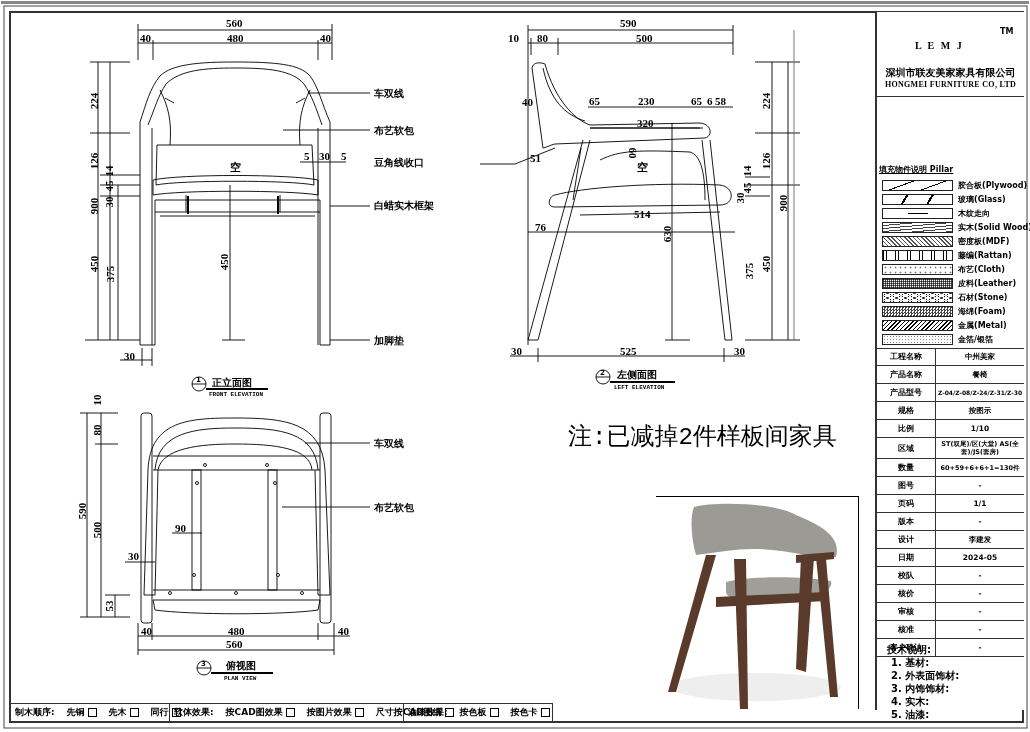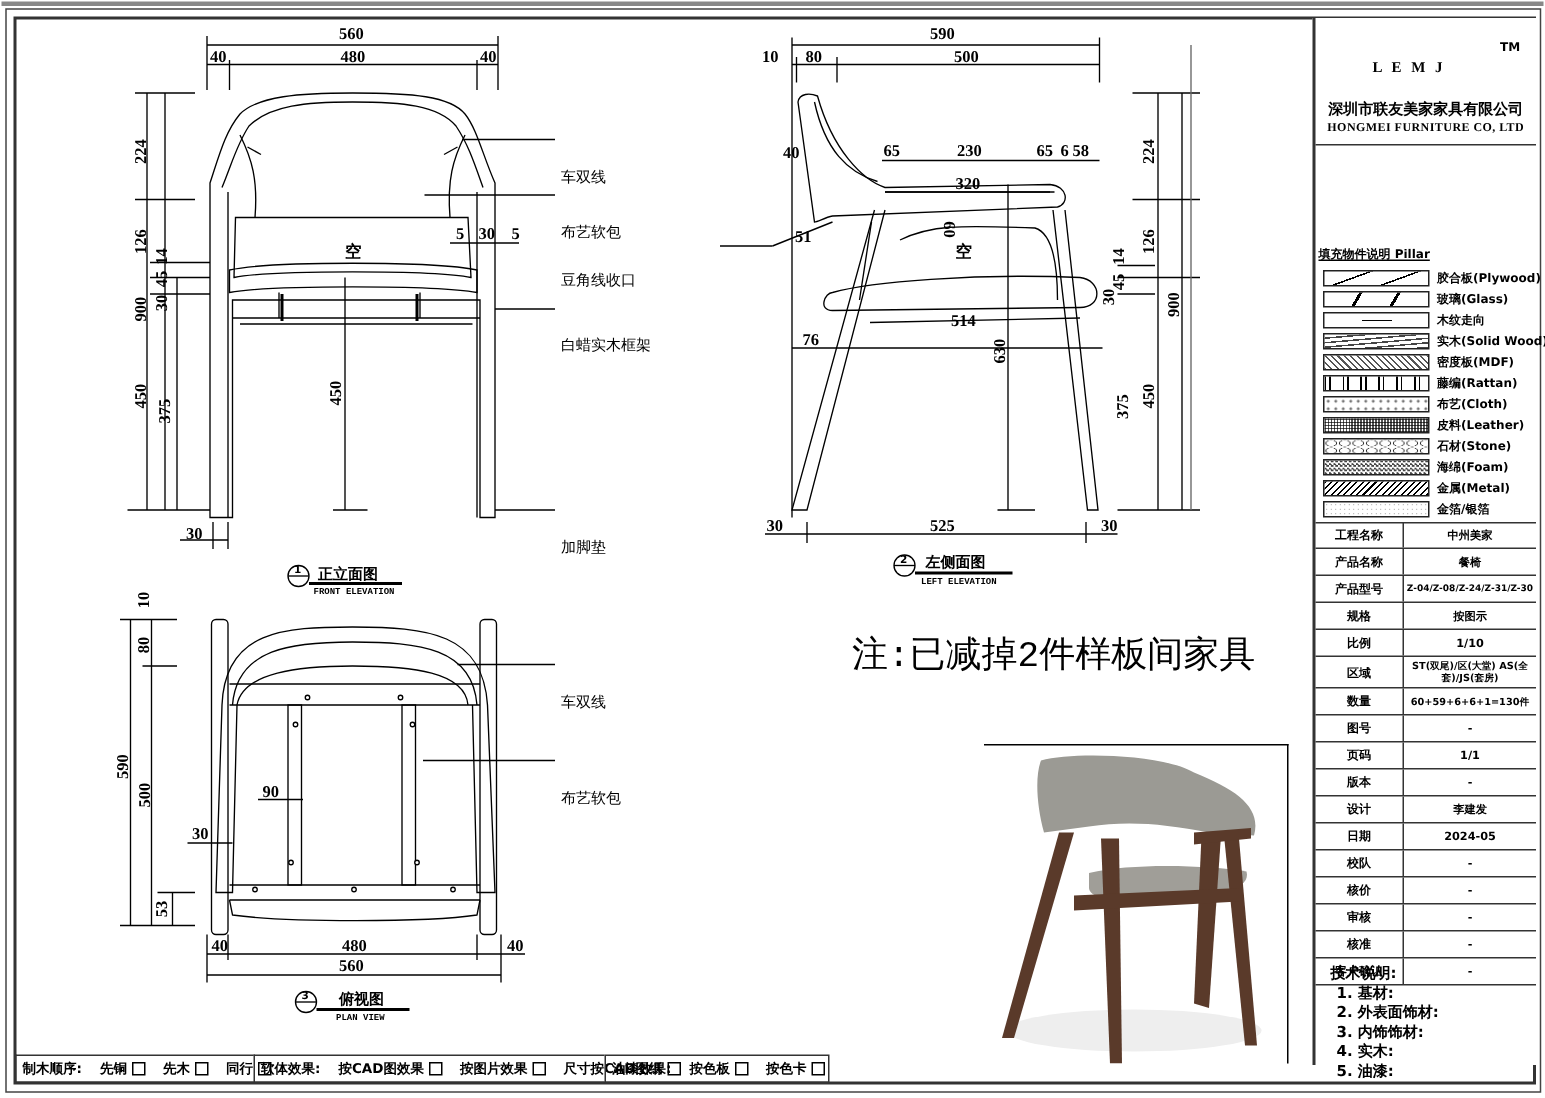--- a/index.html
+++ b/index.html
@@ -26,21 +26,21 @@
   .tb-notes{position:absolute;left:0;top:627px;width:147px;height:71px;font-size:10px;font-weight:bold;padding:4px 10px;box-sizing:border-box;line-height:13px;}
   .tb-notes div.item{padding-left:4px;}
   .bottom-bar{position:absolute;left:10px;top:703px;height:17px;display:flex;font-size:9px;font-weight:bold;}
   .bb-cell{height:17px;border:1px solid #333;border-right:none;display:flex;align-items:center;padding:0 4px;white-space:nowrap;gap:6px;}
   .bb-cell:last-child{border-right:1px solid #333;}
   .cb{display:inline-block;width:7px;height:7px;border:1.5px solid #000;vertical-align:middle;margin-left:3px;}
   .opt{display:inline-flex;align-items:center;margin-left:6px;}
   .note{position:absolute;left:568px;top:420px;font-size:24px;font-family:Liberation Mono, monospace;white-space:nowrap;}
   .photo{position:absolute;left:656px;top:496px;width:202px;height:212px;border-top:1px solid #000;border-right:1px solid #000;background:#fff;}
   .dim{font-family:"Liberation Serif",serif;font-weight:bold;font-size:11px;}
-  .callout{font-family:"DejaVu Sans",sans-serif;font-weight:normal;font-size:10px;margin-top:24px;}
+  .callout{font-family:"DejaVu Sans",sans-serif;font-weight:bold;font-size:10px;}
   .vt-title{font-family:"DejaVu Sans",sans-serif;font-weight:bold;font-size:10px;}
   .vt-sub{font-family:"Liberation Mono",monospace;font-weight:bold;font-size:6px;}
 </style>
 </head>
 <body>
 
 <div id="sheet">
 
   <svg class="abs" style="left:0;top:0" width="1030" height="732">
     <defs>

